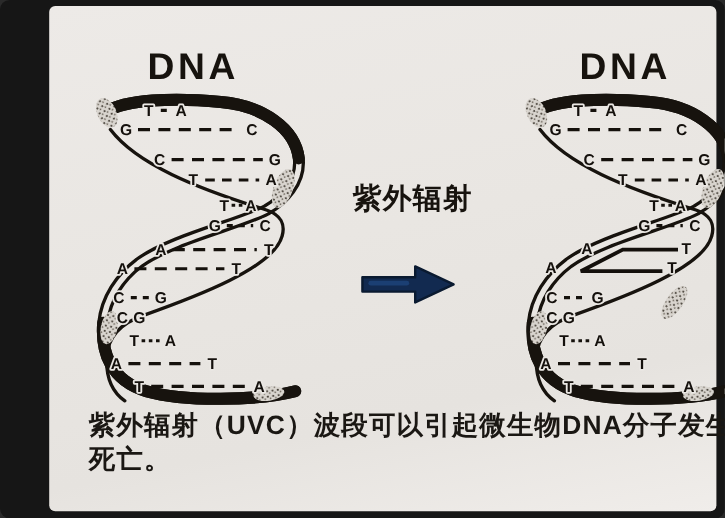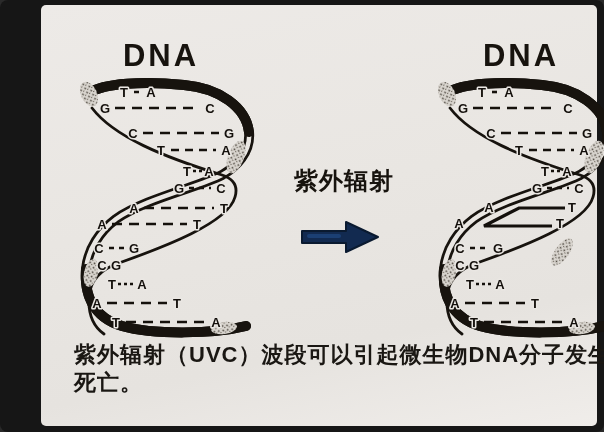--- a/index.html
+++ b/index.html
@@ -14,21 +14,21 @@
     border-radius:5px;
     margin-left:34px;
   }
   .dna-title{
     position:absolute;width:140px;text-align:center;
     font-size:31px;font-weight:bold;letter-spacing:3px;color:#17130e;
   }
   .dna-title.left{left:50px;top:33px;}
   .dna-title.right{left:410px;top:33px;}
   .uv-label{
-    position:absolute;left:239px;top:160px;width:128px;text-align:center;
+    position:absolute;left:239px;top:144px;width:128px;text-align:center;
     font-size:24px;font-weight:bold;color:#17130e;letter-spacing:1px;
   }
   .arrow-wrap{position:absolute;left:259px;top:214px;width:80px;height:36px;}
   .helix{position:absolute;width:195px;height:268px;}
   .helix.left{left:23px;top:72px;}
   .helix.right{left:381px;top:72px;}
   .caption{
     position:absolute;left:33px;top:336px;width:550px;
     font-size:22px;line-height:28px;font-weight:bold;color:#1a1713;
     letter-spacing:1px;

